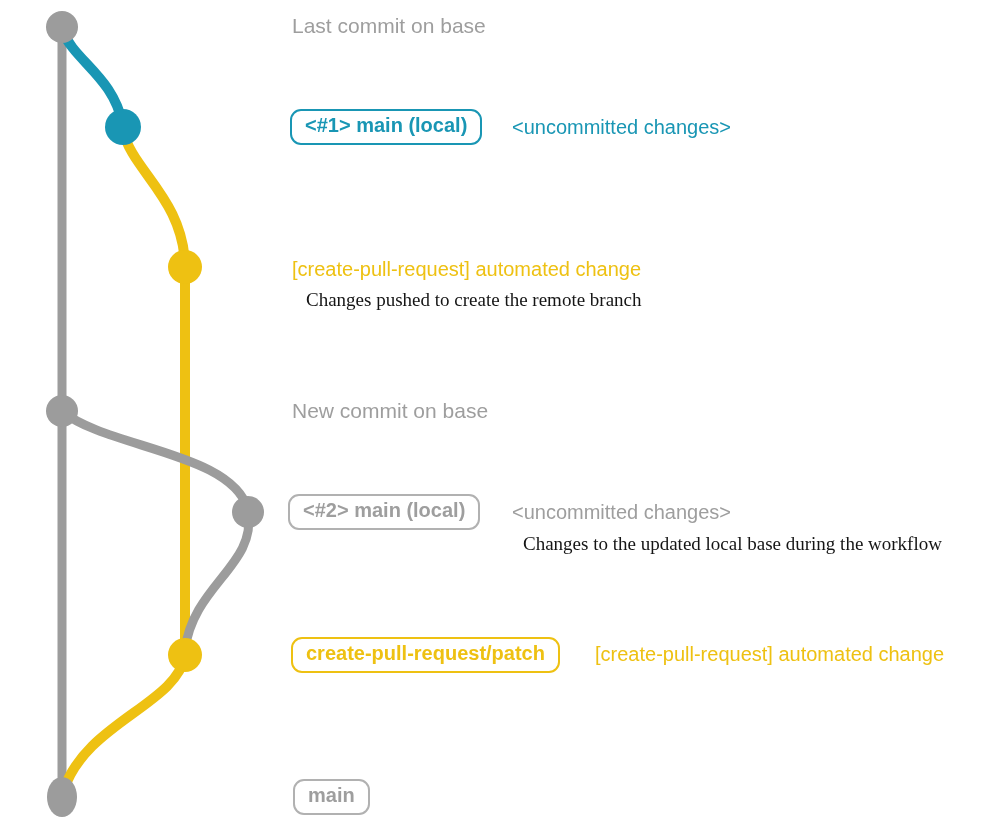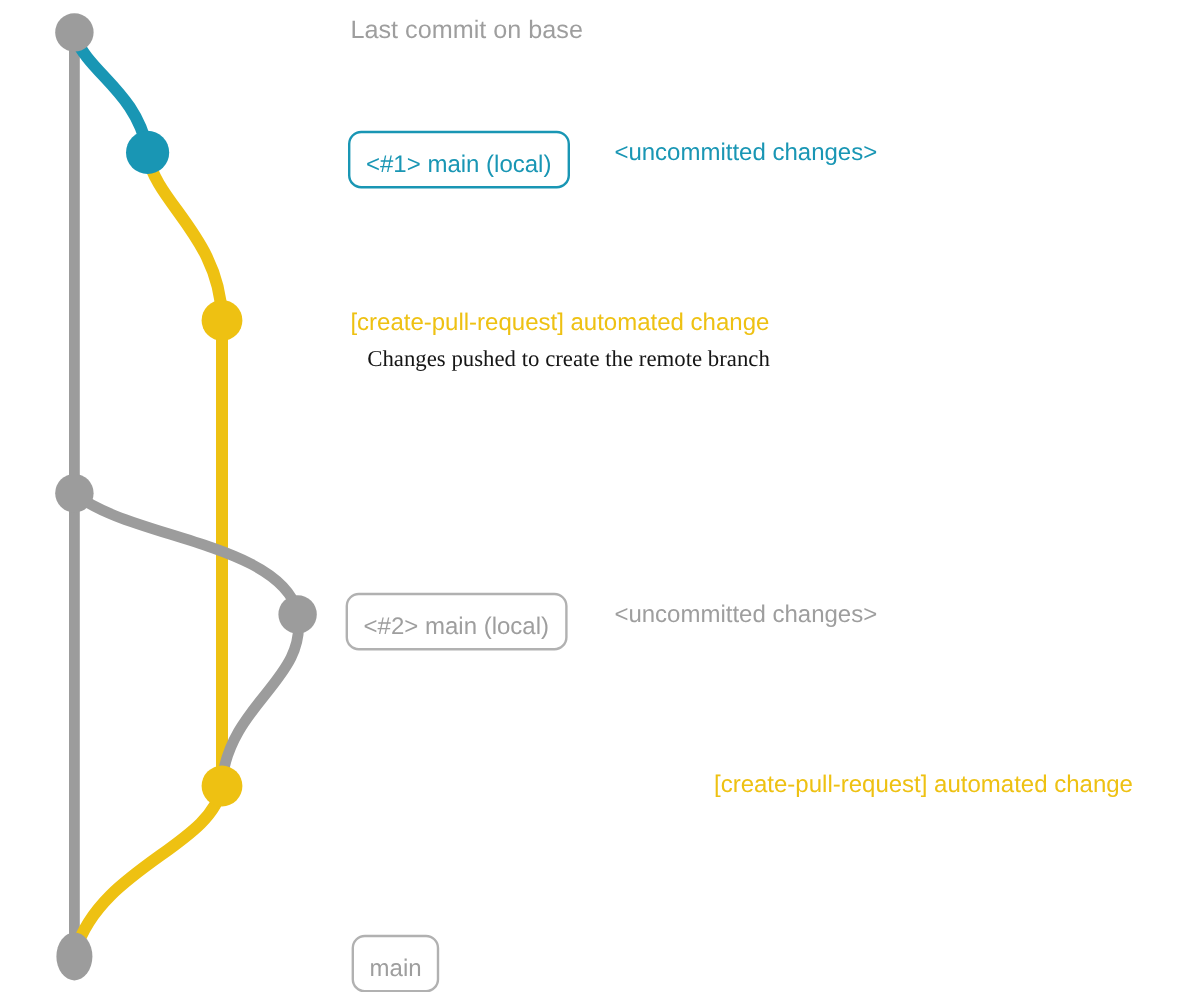--- a/index.html
+++ b/index.html
@@ -34,24 +34,25 @@
 
   .caption {
     font-size: 21px;
     line-height: 24px;
     color: var(--gray-text);
   }
   .badge {
     display: inline-block;
     font-size: 20px;
     line-height: 20px;
-    padding: 16px 13px 8px 13px;
+    padding: 4px 13px 8px 13px;
     border: 2px solid;
     border-radius: 11px;
     background: var(--background);
+    font-weight: bold;
   }
   .badge-blue   { color: var(--blue);   border-color: var(--blue); }
   .badge-yellow { color: var(--yellow); border-color: var(--yellow); }
   .badge-gray   { color: var(--gray-text); border-color: var(--gray-border); }
 
   .title {
     font-size: 20px;
     line-height: 24px;
   }
   .title-blue   { color: var(--blue); }
@@ -98,25 +99,30 @@
   <div class="abs caption" style="left:257px; top:14px;">Last commit on base</div>
 
   <div class="abs" style="left:255px; top:109px;">
     <span class="badge badge-blue">&lt;#1&gt; main (local)</span>
   </div>
   <div class="abs title title-blue" style="left:477px; top:115px;">&lt;uncommitted changes&gt;</div>
 
   <div class="abs title title-yellow" style="left:257px; top:257px;">[create-pull-request] automated change</div>
   <div class="abs desc" style="left:271px; top:289px;">Changes pushed to create the remote branch</div>
 
+  <div class="abs caption" style="left:257px; top:399px;">New commit on base</div>
 
   <div class="abs" style="left:253px; top:494px;border-radius:18px;">
     <span class="badge badge-gray">&lt;#2&gt; main (local)</span>
   </div>
   <div class="abs title title-gray" style="left:477px; top:500px;">&lt;uncommitted changes&gt;</div>
+  <div class="abs desc" style="left:488px; top:533px;">Changes to the updated local base during the workflow</div>
 
+  <div class="abs" style="left:256px; top:637px;">
+    <span class="badge badge-yellow">create-pull-request/patch</span>
+  </div>
   <div class="abs title title-yellow" style="left:560px; top:642px;">[create-pull-request] automated change</div>
 
   <div class="abs" style="left:258px; top:779px;">
     <span class="badge badge-gray">main</span>
   </div>
 
 </div>
 
 </body></html>

